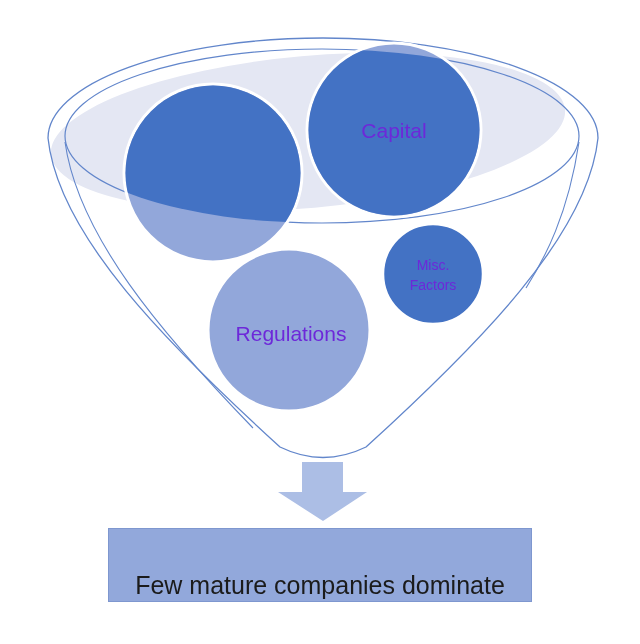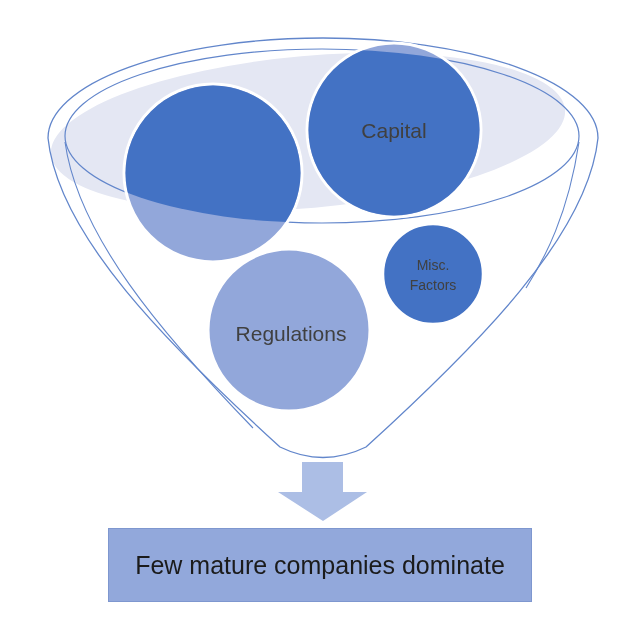--- a/index.html
+++ b/index.html
@@ -3,27 +3,27 @@
 <meta charset="utf-8">
 <style>
   html,body{margin:0;padding:0;background:#ffffff;}
   .stage{
     position:relative;width:640px;height:644px;background:#ffffff;overflow:hidden;
     font-family:"Liberation Sans", sans-serif;
   }
   .stage svg{position:absolute;left:0;top:0;}
   .bubble-label{
     position:absolute;transform:translate(-50%,-50%);
-    color:#404040;text-align:center;font-size:21px;line-height:27px;font-weight:400;
+    color:#6d28d9;text-align:center;font-size:21px;line-height:27px;font-weight:400;
   }
   .bubble-label.small{font-size:14px;line-height:20px;}
   .outcome-box{
     position:absolute;left:108px;top:528px;width:424px;height:74px;box-sizing:border-box;
     background:#92A8DB;border:1px solid #7E97CF;
-    display:flex;flex-direction:column;align-items:center;justify-content:center;
+    display:flex;flex-direction:column;align-items:center;justify-content:flex-end;
     color:#1B1B1B;font-size:25px;line-height:32px;text-align:center;
   }
 </style>
 </head>
 <body>
 
 <div class="stage">
 
   <svg width="640" height="644" viewBox="0 0 640 644">
     <defs>

